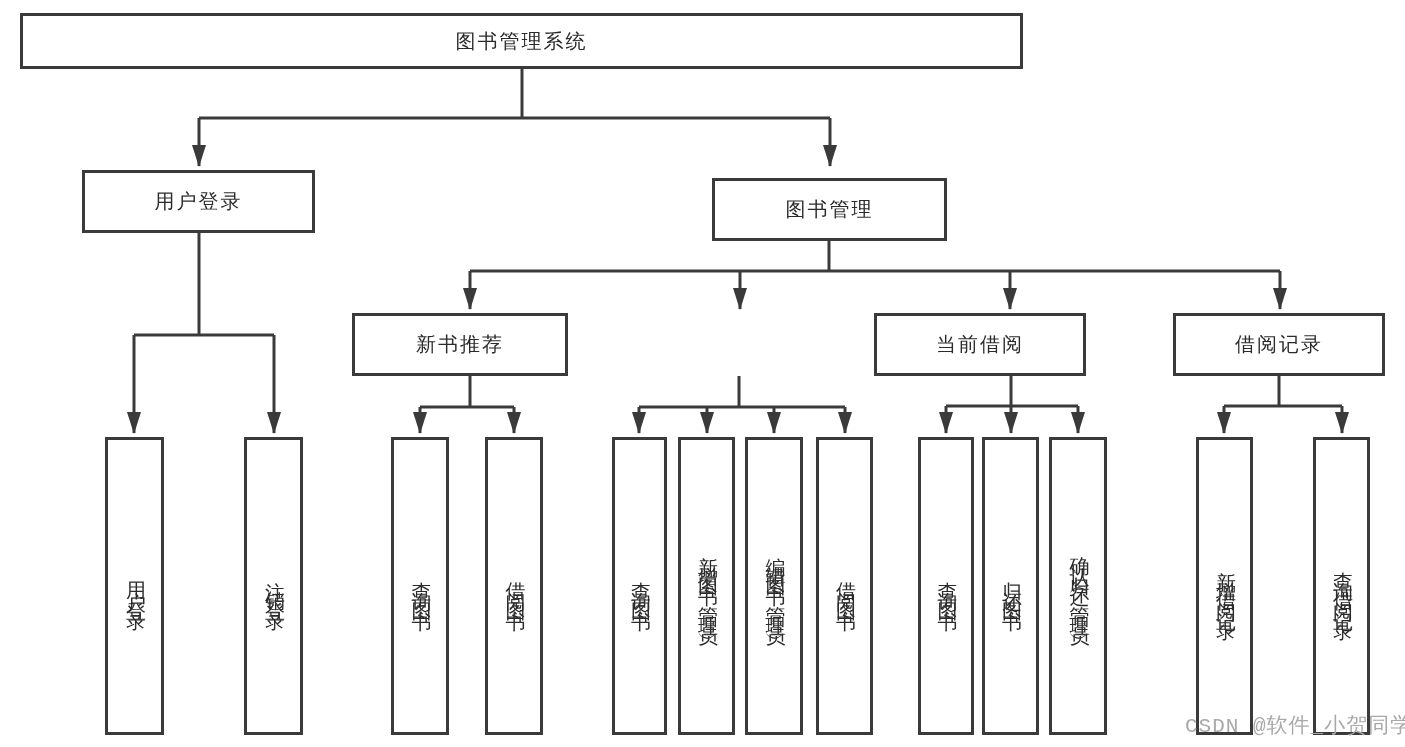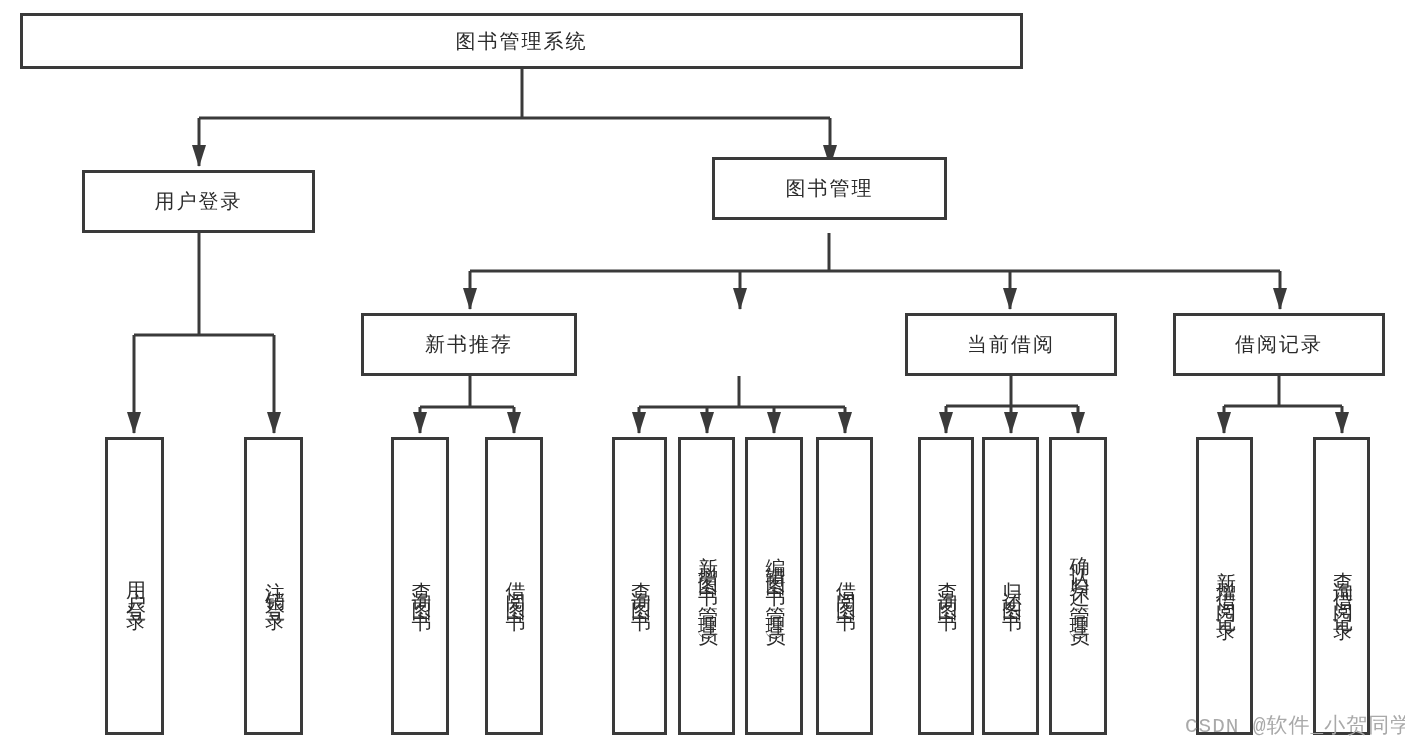--- a/index.html
+++ b/index.html
@@ -109,24 +109,24 @@
       <path d="M1279 376 V406"></path>
       <path d="M1224 406 H1342"></path>
       <path d="M1224 406 V433" marker-end="url(#ah)"></path>
       <path d="M1342 406 V433" marker-end="url(#ah)"></path>
     </g>
   </svg>
 
   <div class="hbox" style="left:20px;top:13px;width:1003px;height:56px;">图书管理系统</div>
 
   <div class="hbox" style="left:82px;top:170px;width:233px;height:63px;">用户登录</div>
-  <div class="hbox" style="left:712px;top:157px;width:235px;height:63px;">图书管理</div>
+  <div class="hbox" style="left:712px;top:178px;width:235px;height:63px;">图书管理</div>
 
-  <div class="hbox" style="left:361px;top:313px;width:216px;height:63px;">新书推荐</div>
-  <div class="hbox" style="left:905px;top:313px;width:212px;height:63px;">当前借阅</div>
+  <div class="hbox" style="left:352px;top:313px;width:216px;height:63px;">新书推荐</div>
+  <div class="hbox" style="left:874px;top:313px;width:212px;height:63px;">当前借阅</div>
   <div class="hbox" style="left:1173px;top:313px;width:212px;height:63px;">借阅记录</div>
 
   <div class="vcol" style="left:105px;width:59px;">用户登录</div>
   <div class="vcol" style="left:244px;width:59px;">注销登录</div>
 
   <div class="vcol" style="left:391px;width:58px;">查询图书</div>
   <div class="vcol" style="left:485px;width:58px;">借阅图书</div>
 
   <div class="vcol" style="left:612px;width:55px;">查询图书</div>
   <div class="vcol" style="left:678px;width:57px;">新增图书（管理员）</div>

